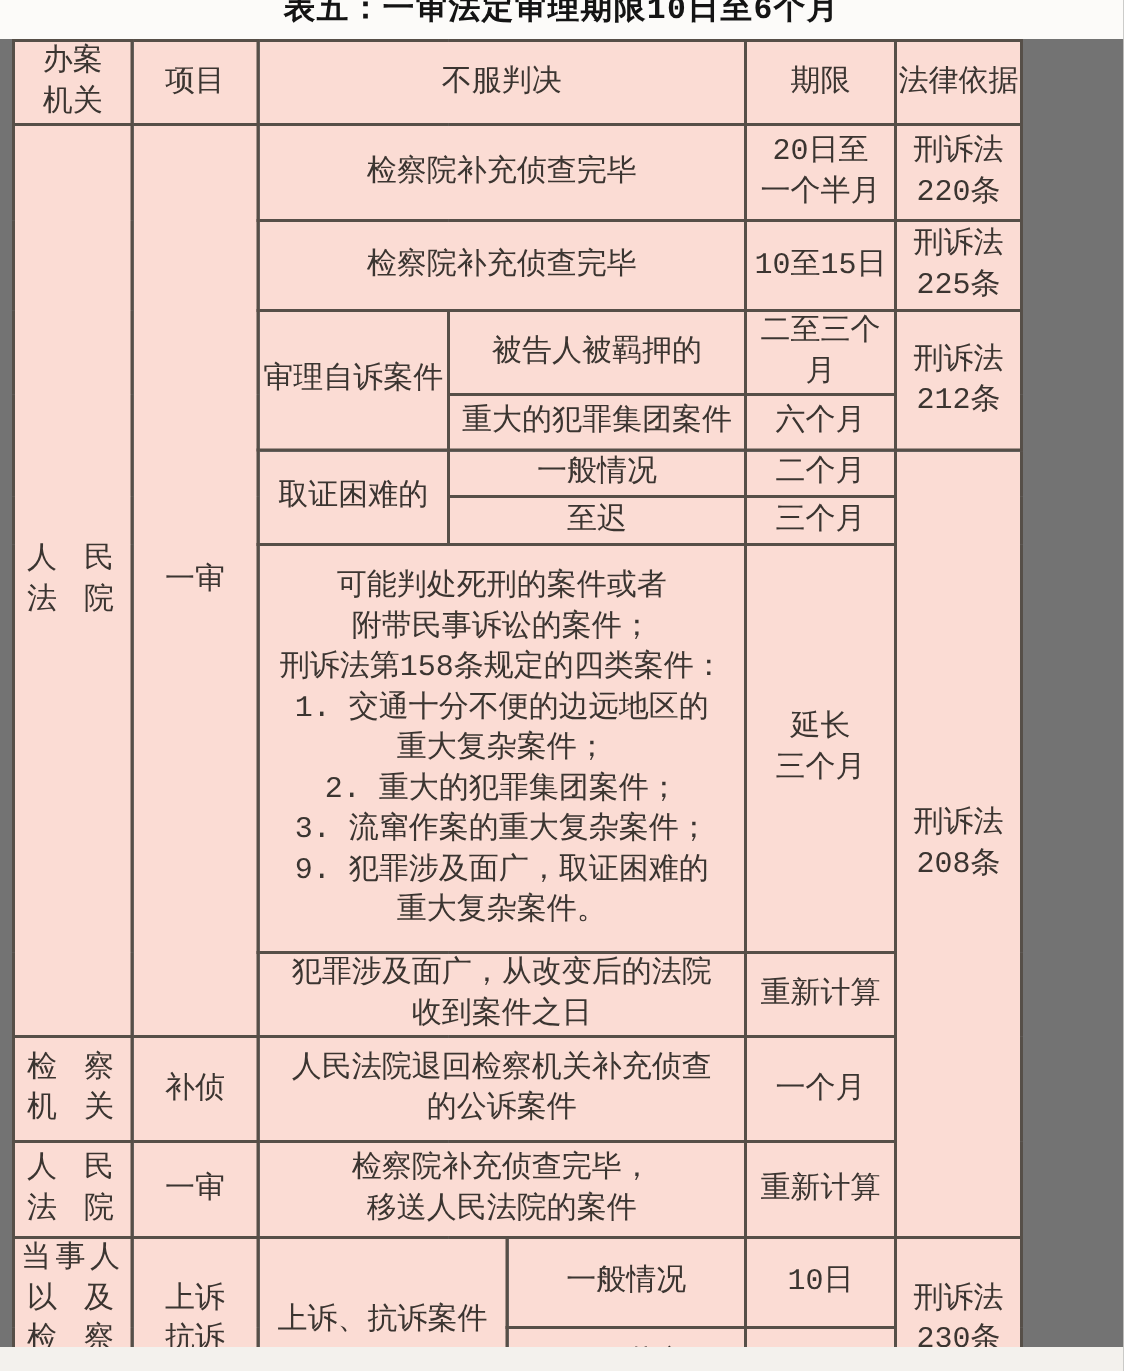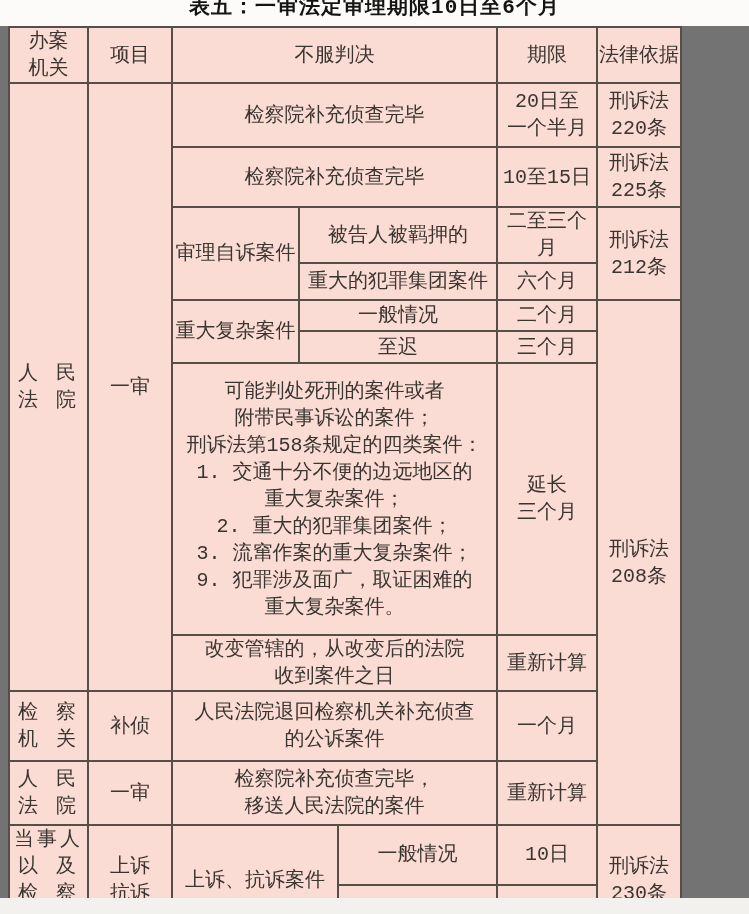--- a/index.html
+++ b/index.html
@@ -134,21 +134,21 @@
       <td class="basis-cell" rowspan="2">刑诉法
 212条</td>
     </tr>
 
     <tr style="height:37px">
       <td class="scope-cell" colspan="2">重大的犯罪集团案件</td>
       <td class="period-cell">六个月</td>
     </tr>
 
     <tr style="height:31px">
-      <td class="scope-cell" rowspan="2">重大复杂案件</td>
+      <td class="scope-cell" rowspan="2">取证困难的</td>
       <td class="scope-cell" colspan="2">一般情况</td>
       <td class="period-cell">二个月</td>
       <td class="basis-cell" rowspan="6">刑诉法
 208条</td>
     </tr>
 
     <tr style="height:32px">
       <td class="scope-cell" colspan="2">至迟</td>
       <td class="period-cell">三个月</td>
     </tr>
@@ -161,21 +161,21 @@
 重大复杂案件；
 2. 重大的犯罪集团案件；
 3. 流窜作案的重大复杂案件；
 9. 犯罪涉及面广，取证困难的
 重大复杂案件。</td>
       <td class="period-cell">延长
 三个月</td>
     </tr>
 
     <tr style="height:53px">
-      <td class="scope-cell" colspan="3">改变管辖的，从改变后的法院
+      <td class="scope-cell" colspan="3">犯罪涉及面广，从改变后的法院
 收到案件之日</td>
       <td class="period-cell">重新计算</td>
     </tr>
 
     <tr style="height:70px">
       <td class="spread">检 察
 机 关</td>
       <td>补侦</td>
       <td class="scope-cell" colspan="3">人民法院退回检察机关补充侦查
 的公诉案件</td>

